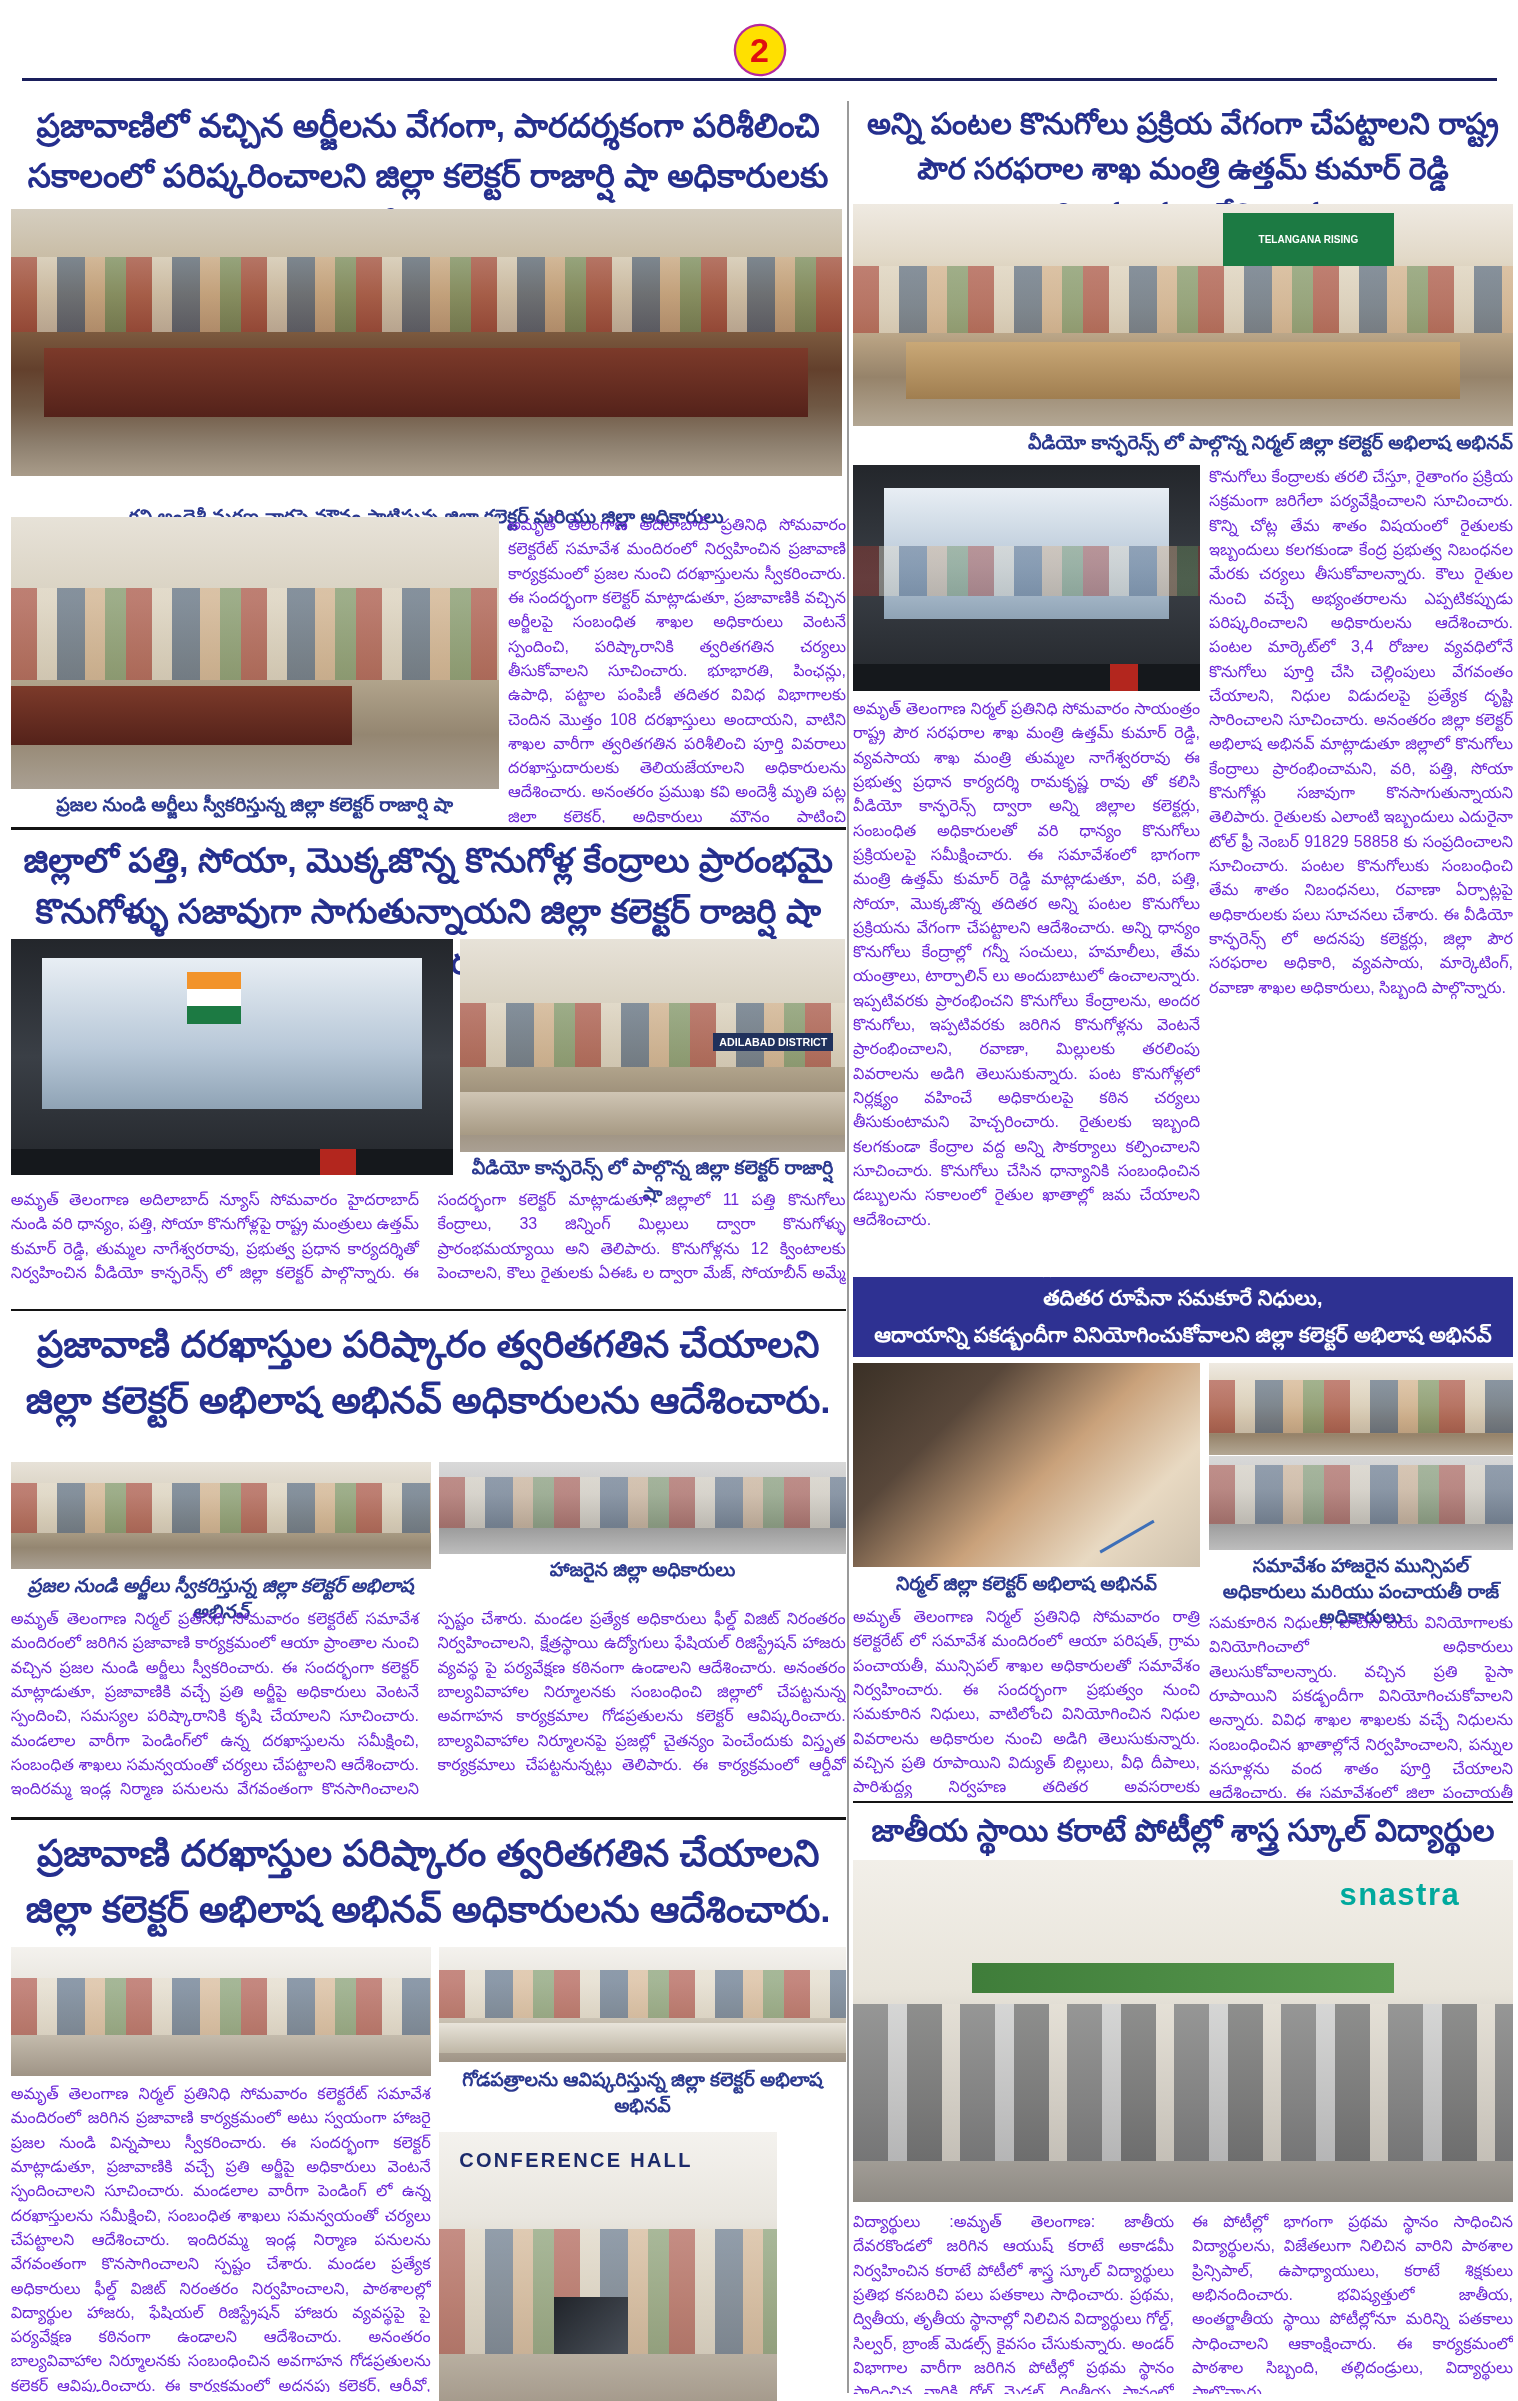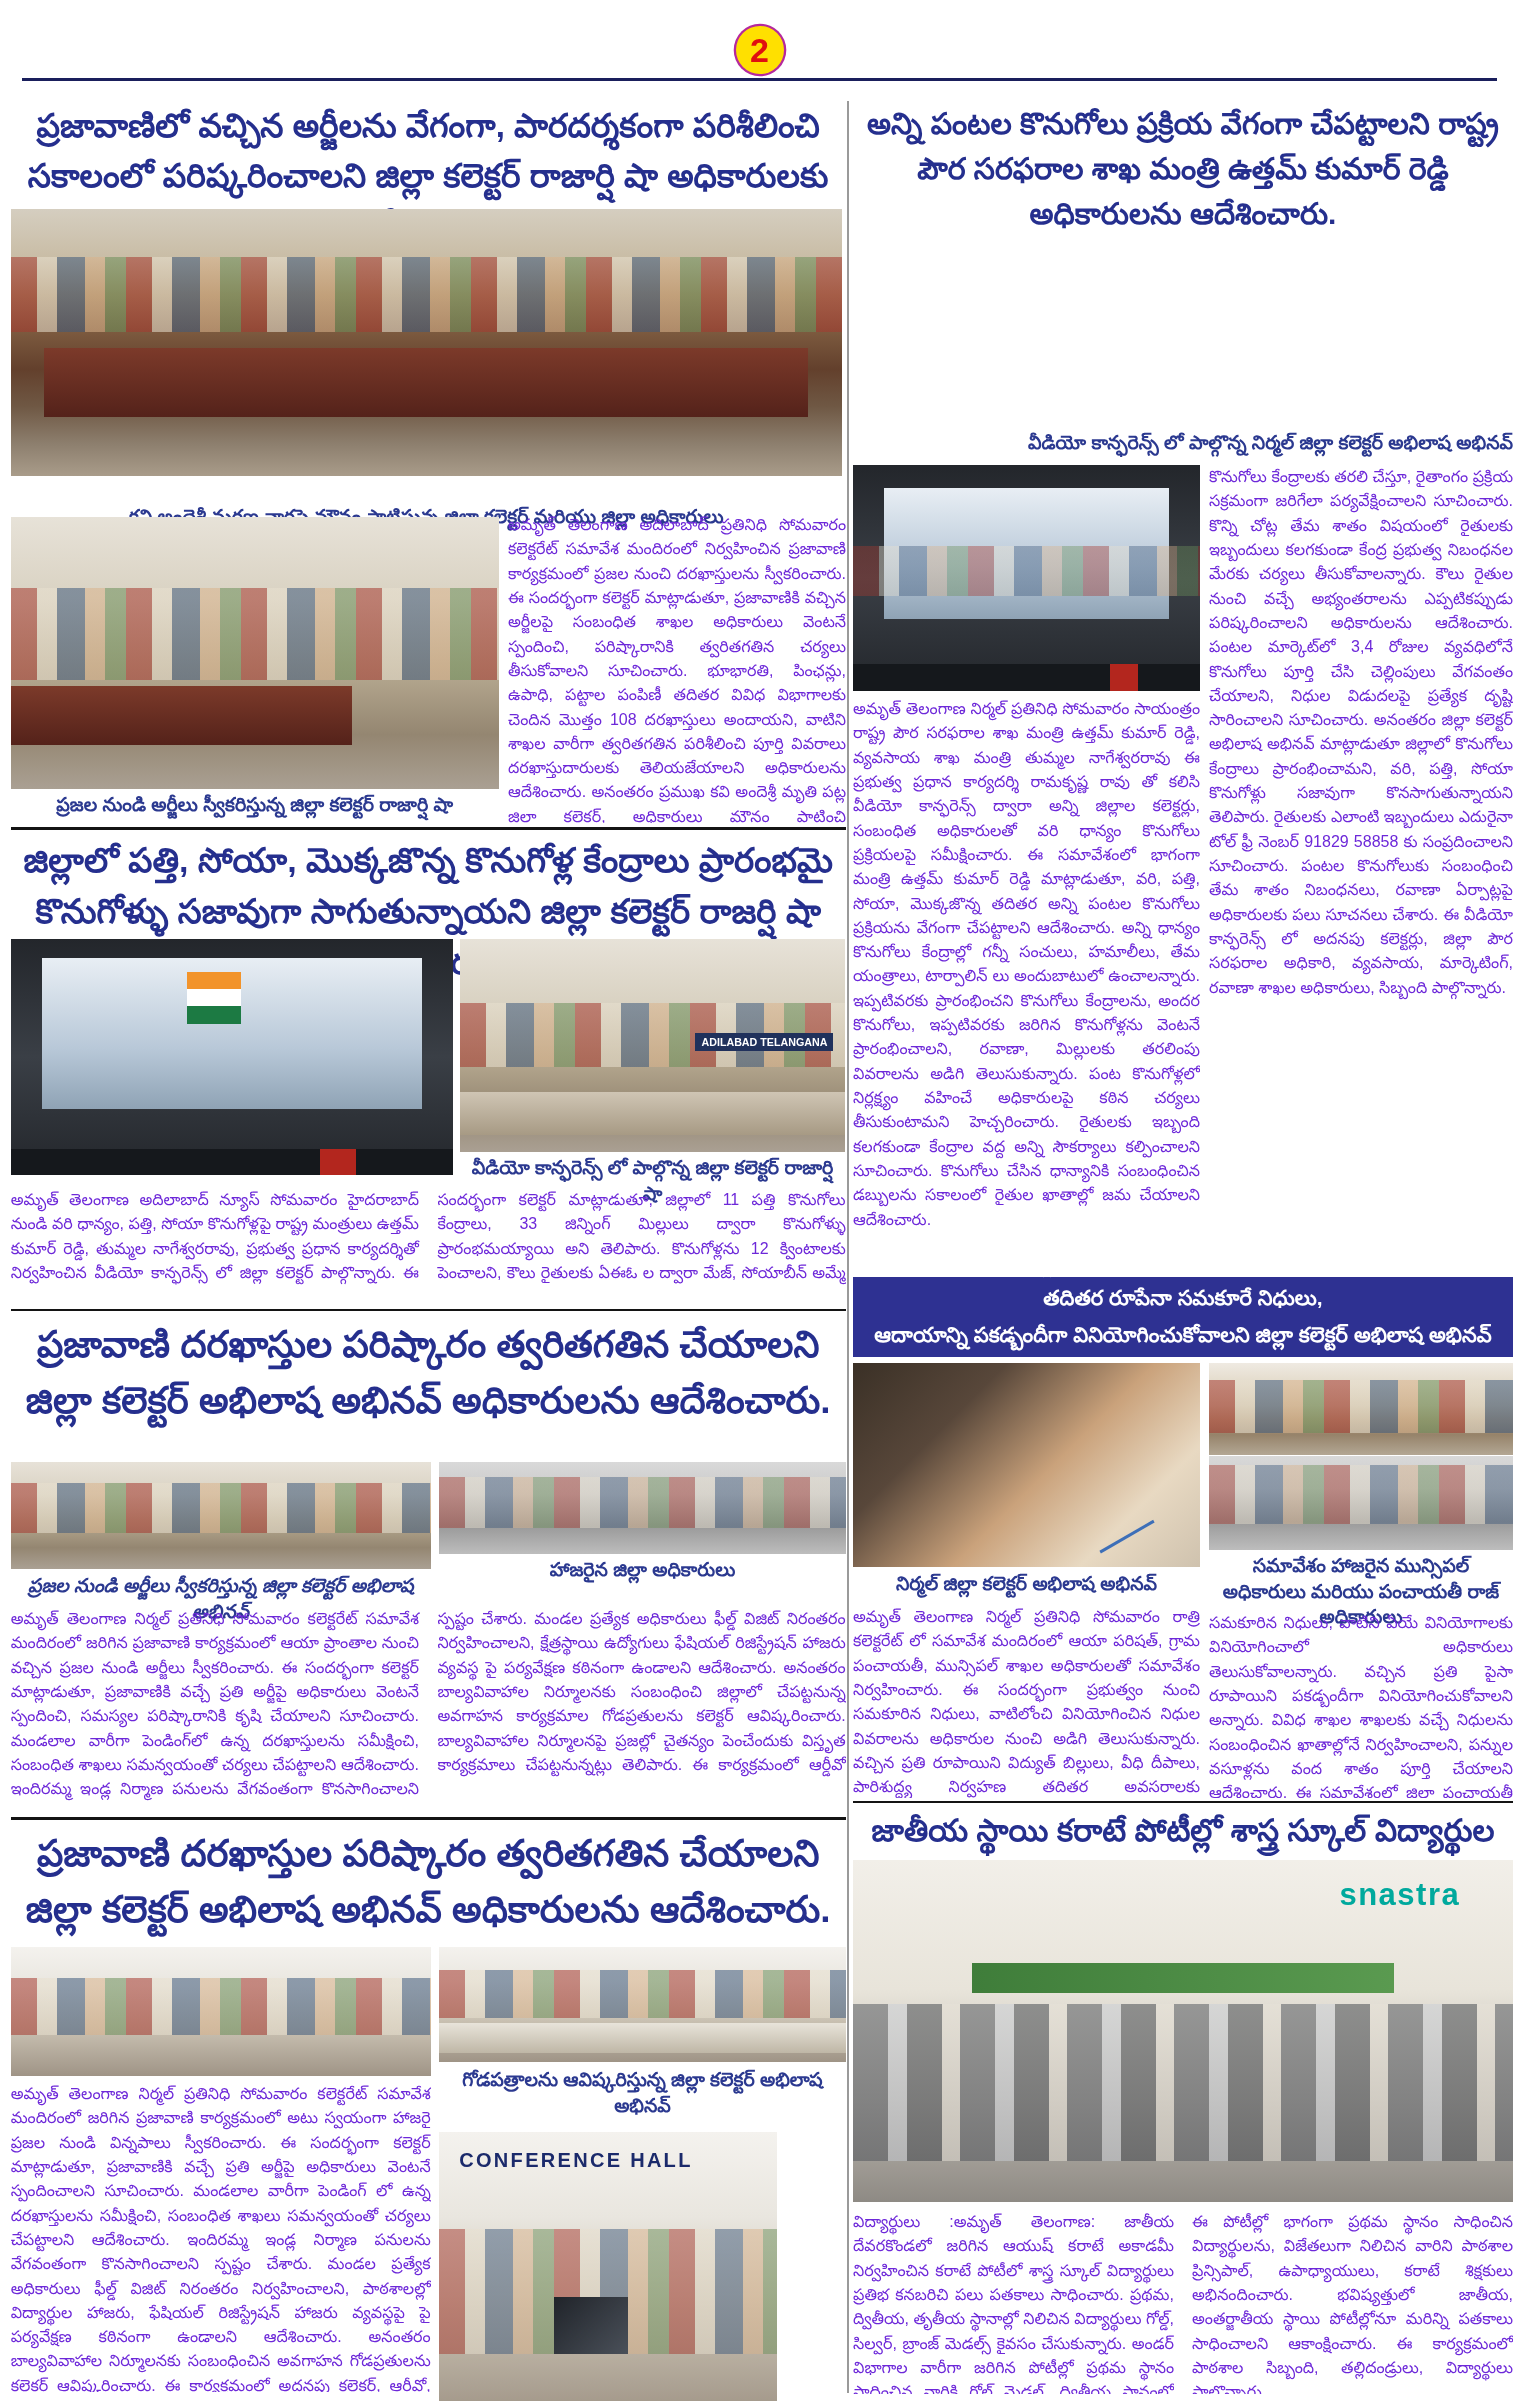--- a/index.html
+++ b/index.html
@@ -73,20 +73,26 @@
   <div class="photo phCrowd" style="left:10.7px;top:517px;width:488px;height:272px;">
     <div class="ppl" style="top:26%;height:34%;"></div>
     <div class="tbl" style="left:0;right:30%;top:62%;height:22%;"></div>
   </div>
   <div class="caption" style="left:10.7px;top:792px;width:488px;">ప్రజల నుండి అర్జీలు స్వీకరిస్తున్న జిల్లా కలెక్టర్ రాజార్షి షా</div>
 
   <div class="body" style="left:508px;top:513px;width:338px;height:310px;">అమృత్ తెలంగాణ అదిలాబాద్ ప్రతినిధి సోమవారం కలెక్టరేట్ సమావేశ మందిరంలో నిర్వహించిన ప్రజావాణి కార్యక్రమంలో ప్రజల నుంచి దరఖాస్తులను స్వీకరించారు. ఈ సందర్భంగా కలెక్టర్ మాట్లాడుతూ, ప్రజావాణికి వచ్చిన అర్జీలపై సంబంధిత శాఖల అధికారులు వెంటనే స్పందించి, పరిష్కారానికి త్వరితగతిన చర్యలు తీసుకోవాలని సూచించారు. భూభారతి, పింఛన్లు, ఉపాధి, పట్టాల పంపిణీ తదితర వివిధ విభాగాలకు చెందిన మొత్తం 108 దరఖాస్తులు అందాయని, వాటిని శాఖల వారీగా త్వరితగతిన పరిశీలించి పూర్తి వివరాలు దరఖాస్తుదారులకు తెలియజేయాలని అధికారులను ఆదేశించారు. అనంతరం ప్రముఖ కవి అందెశ్రీ మృతి పట్ల జిల్లా కలెక్టర్, అధికారులు మౌనం పాటించి నివాళులర్పించారు. ఈ కార్యక్రమంలో అదనపు కలెక్టర్లు, ఆర్డీఓ, డిప్యూటీ కలెక్టర్ వంటి కృష్ణ పాటు వివిధ శాఖల అధికారులు పాల్గొన్నారు.</div>
 
   <div class="headline" style="left:853px;top:101px;width:660px;font-size:30px;">అన్ని పంటల కొనుగోలు ప్రక్రియ వేగంగా చేపట్టాలని రాష్ట్ర పౌర సరఫరాల శాఖ మంత్రి ఉత్తమ్ కుమార్ రెడ్డి అధికారులను ఆదేశించారు.</div>
 
+  <div class="photo phB" style="left:853px;top:204px;width:660px;height:222px;">
+    <div class="lbl" style="left:56%;top:4%;width:26%;height:24%;background:#1c7a43;color:#ffffff;font-size:10px;
+                display:flex;align-items:center;justify-content:center;text-align:center;">TELANGANA RISING</div>
+    <div class="ppl" style="top:28%;height:30%;"></div>
+    <div class="tbl" style="left:8%;right:8%;top:62%;height:26%;background:linear-gradient(180deg,#c9a877,#a07e50);"></div>
+  </div>
   <div class="caption" style="left:853px;top:430px;width:660px;text-align:right;">వీడియో కాన్ఫరెన్స్ లో పాల్గొన్న నిర్మల్ జిల్లా కలెక్టర్ అభిలాష అభినవ్</div>
 
   <div class="photo phVC" style="left:853px;top:465px;width:347px;height:226px;">
     <div class="scr" style="left:9%;right:9%;top:10%;height:58%;"></div>
     <div class="ppl" style="top:36%;height:22%;opacity:.4;"></div>
     <div class="bar" style="bottom:0;height:12%;background:linear-gradient(90deg,#15181c 0 74%,#b3261e 74% 82%,#15181c 82% 100%);"></div>
   </div>
 
   <div class="body" style="left:853px;top:697px;width:347px;height:575px;">అమృత్ తెలంగాణ నిర్మల్ ప్రతినిధి సోమవారం సాయంత్రం రాష్ట్ర పౌర సరఫరాల శాఖ మంత్రి ఉత్తమ్ కుమార్ రెడ్డి, వ్యవసాయ శాఖ మంత్రి తుమ్మల నాగేశ్వరరావు ఈ ప్రభుత్వ ప్రధాన కార్యదర్శి రామకృష్ణ రావు తో కలిసి వీడియో కాన్ఫరెన్స్ ద్వారా అన్ని జిల్లాల కలెక్టర్లు, సంబంధిత అధికారులతో వరి ధాన్యం కొనుగోలు ప్రక్రియలపై సమీక్షించారు. ఈ సమావేశంలో భాగంగా మంత్రి ఉత్తమ్ కుమార్ రెడ్డి మాట్లాడుతూ, వరి, పత్తి, సోయా, మొక్కజొన్న తదితర అన్ని పంటల కొనుగోలు ప్రక్రియను వేగంగా చేపట్టాలని ఆదేశించారు. అన్ని ధాన్యం కొనుగోలు కేంద్రాల్లో గన్నీ సంచులు, హమాలీలు, తేమ యంత్రాలు, టార్పాలిన్ లు అందుబాటులో ఉంచాలన్నారు. ఇప్పటివరకు ప్రారంభించని కొనుగోలు కేంద్రాలను, అందర కొనుగోలు, ఇప్పటివరకు జరిగిన కొనుగోళ్లను వెంటనే ప్రారంభించాలని, రవాణా, మిల్లులకు తరలింపు వివరాలను అడిగి తెలుసుకున్నారు. పంట కొనుగోళ్లలో నిర్లక్ష్యం వహించే అధికారులపై కఠిన చర్యలు తీసుకుంటామని హెచ్చరించారు. రైతులకు ఇబ్బంది కలగకుండా కేంద్రాల వద్ద అన్ని సౌకర్యాలు కల్పించాలని సూచించారు. కొనుగోలు చేసిన ధాన్యానికి సంబంధించిన డబ్బులను సకాలంలో రైతుల ఖాతాల్లో జమ చేయాలని ఆదేశించారు.</div>
   <div class="body" style="left:1209px;top:465px;width:304px;height:807px;">కొనుగోలు కేంద్రాలకు తరలి చేస్తూ, రైతాంగం ప్రక్రియ సక్రమంగా జరిగేలా పర్యవేక్షించాలని సూచించారు. కొన్ని చోట్ల తేమ శాతం విషయంలో రైతులకు ఇబ్బందులు కలగకుండా కేంద్ర ప్రభుత్వ నిబంధనల మేరకు చర్యలు తీసుకోవాలన్నారు. కౌలు రైతుల నుంచి వచ్చే అభ్యంతరాలను ఎప్పటికప్పుడు పరిష్కరించాలని అధికారులను ఆదేశించారు. పంటల మార్కెట్‌లో 3,4 రోజుల వ్యవధిలోనే కొనుగోలు పూర్తి చేసి చెల్లింపులు వేగవంతం చేయాలని, నిధుల విడుదలపై ప్రత్యేక దృష్టి సారించాలని సూచించారు. అనంతరం జిల్లా కలెక్టర్ అభిలాష అభినవ్ మాట్లాడుతూ జిల్లాలో కొనుగోలు కేంద్రాలు ప్రారంభించామని, వరి, పత్తి, సోయా కొనుగోళ్లు సజావుగా కొనసాగుతున్నాయని తెలిపారు. రైతులకు ఎలాంటి ఇబ్బందులు ఎదురైనా టోల్ ఫ్రీ నెంబర్ 91829 58858 కు సంప్రదించాలని సూచించారు. పంటల కొనుగోలుకు సంబంధించి తేమ శాతం నిబంధనలు, రవాణా ఏర్పాట్లపై అధికారులకు పలు సూచనలు చేశారు. ఈ వీడియో కాన్ఫరెన్స్ లో అదనపు కలెక్టర్లు, జిల్లా పౌర సరఫరాల అధికారి, వ్యవసాయ, మార్కెటింగ్, రవాణా శాఖల అధికారులు, సిబ్బంది పాల్గొన్నారు.</div>
@@ -101,21 +107,21 @@
   <div class="headline" style="left:10.7px;top:835px;width:835px;font-size:34px;">జిల్లాలో పత్తి, సోయా, మొక్కజొన్న కొనుగోళ్ల కేంద్రాలు ప్రారంభమై కొనుగోళ్ళు సజావుగా సాగుతున్నాయని జిల్లా కలెక్టర్ రాజర్షి షా తెలిపారు.</div>
 
   <div class="photo phVC" style="left:10.7px;top:939px;width:442px;height:236px;">
     <div class="scr" style="left:7%;right:7%;top:8%;height:64%;"></div>
     <div class="lbl" style="left:40%;top:14%;width:12%;height:22%;background:linear-gradient(180deg,#f2932a 33%,#ffffff 33% 66%,#1c7a43 66%);"></div>
     <div class="bar" style="bottom:0;height:11%;background:linear-gradient(90deg,#15181c 0 70%,#b3261e 70% 78%,#15181c 78% 100%);"></div>
   </div>
 
   <div class="photo phCrowd" style="left:460px;top:939px;width:385px;height:213px;">
     <div class="ppl" style="top:30%;height:30%;"></div>
-    <div class="lbl" style="right:3%;top:44%;padding:3.1px 6.1px;background:#20315c;color:#ffffff;font-size:10.7px;">ADILABAD TELANGANA</div>
+    <div class="lbl" style="right:3%;top:44%;padding:3.1px 6.1px;background:#20315c;color:#ffffff;font-size:10.7px;">ADILABAD DISTRICT</div>
     <div class="tbl" style="left:0;right:0;top:72%;height:20%;background:linear-gradient(180deg,#cfc5b4,#a79a84);"></div>
   </div>
   <div class="caption" style="left:460px;top:1155px;width:385px;">వీడియో కాన్ఫరెన్స్ లో పాల్గొన్న జిల్లా కలెక్టర్ రాజార్షి షా</div>
 
   <div class="body cols2" style="left:10.7px;top:1188px;width:835px;height:117px;">అమృత్ తెలంగాణ అదిలాబాద్ న్యూస్ సోమవారం హైదరాబాద్ నుండి వరి ధాన్యం, పత్తి, సోయా కొనుగోళ్లపై రాష్ట్ర మంత్రులు ఉత్తమ్ కుమార్ రెడ్డి, తుమ్మల నాగేశ్వరరావు, ప్రభుత్వ ప్రధాన కార్యదర్శితో నిర్వహించిన వీడియో కాన్ఫరెన్స్ లో జిల్లా కలెక్టర్ పాల్గొన్నారు. ఈ సందర్భంగా కలెక్టర్ మాట్లాడుతూ, జిల్లాలో 11 పత్తి కొనుగోలు కేంద్రాలు, 33 జిన్నింగ్ మిల్లులు ద్వారా కొనుగోళ్ళు ప్రారంభమయ్యాయి అని తెలిపారు. కొనుగోళ్లను 12 క్వింటాలకు పెంచాలని, కౌలు రైతులకు ఏఈఓ ల ద్వారా మేజ్, సోయాబీన్ అమ్మే అవకాశం కల్పించాలని కలెక్టర్ మంత్రులను కోరారు. వీటితోపాటు జిల్లాలో 12 సోయాబీన్, 6 మొక్కజొన్న కొనుగోలు కేంద్రాల ద్వారా కొనుగోళ్ళు సజావుగా జరుగుతున్నాయని, మరో 2 రోజుల్లో ప్రారంభమవుతాయని తెలిపారు. ఈ వీడియో కాన్ఫరెన్స్ లో అదనపు కలెక్టర్ శ్యామలాదేవి, డిప్యూటీ కలెక్టర్ వంశీకృష్ణ, వ్యవసాయ మార్కెటింగ్, రవాణా, సిసిఐ, ఇతర సంబంధిత శాఖల అధికారులు, తదితరులు పాల్గొన్నారు.</div>
 
   <div class="headline" style="left:10.7px;top:1317px;width:835px;font-size:37px;">
     <div>ప్రజావాణి దరఖాస్తుల పరిష్కారం త్వరితగతిన చేయాలని</div>
     <div>జిల్లా కలెక్టర్ అభిలాష అభినవ్ అధికారులను ఆదేశించారు.</div>
   </div>

